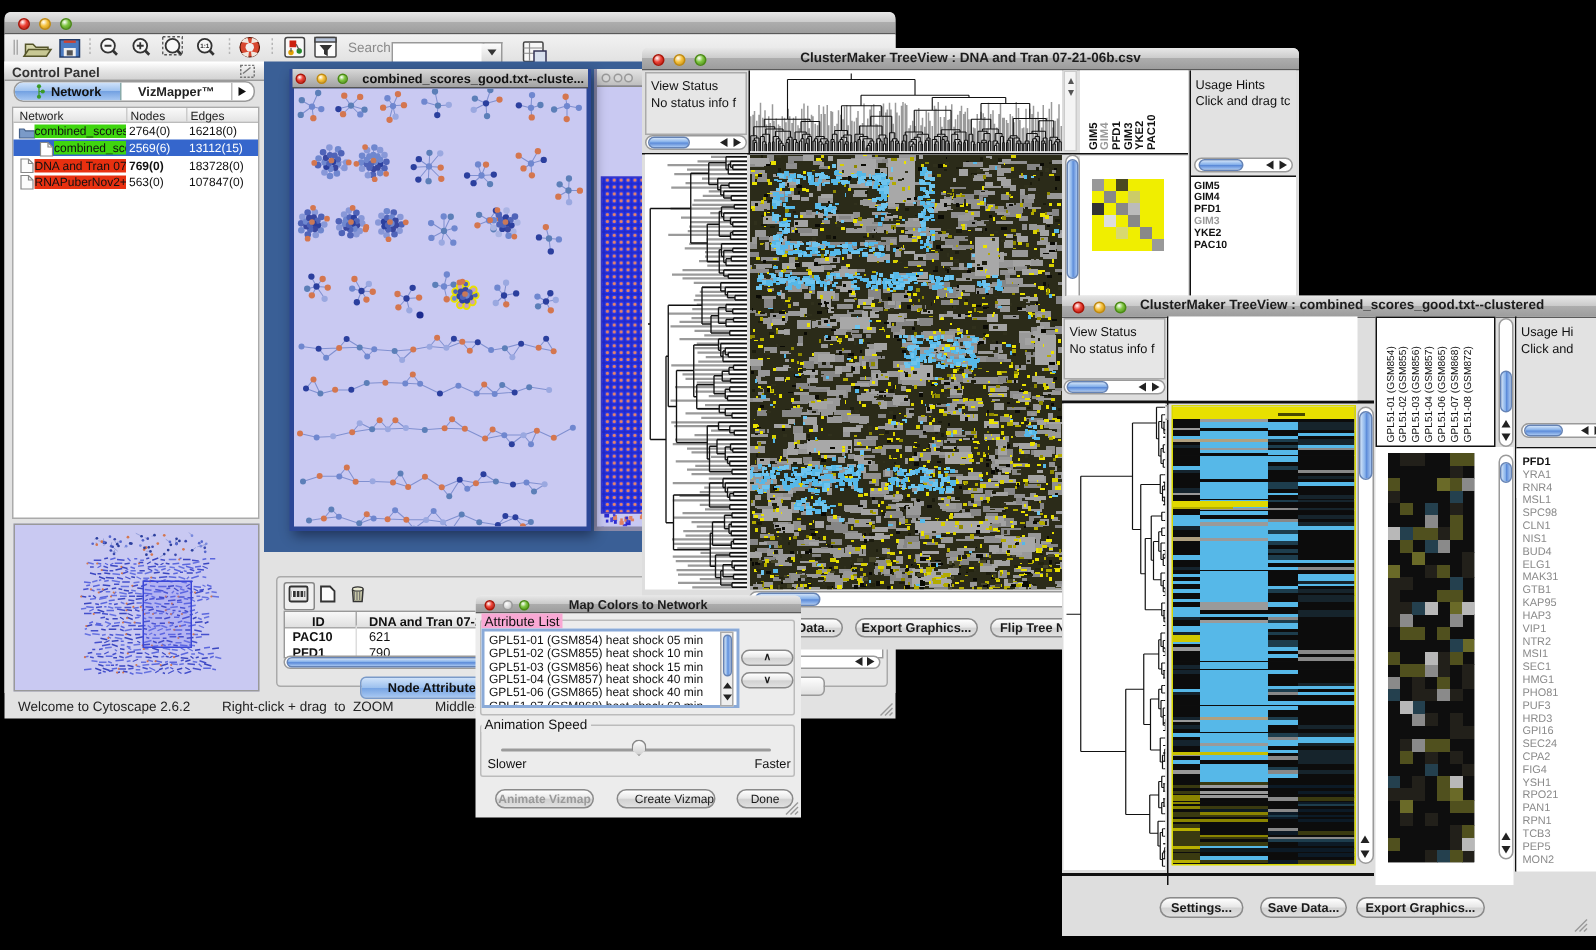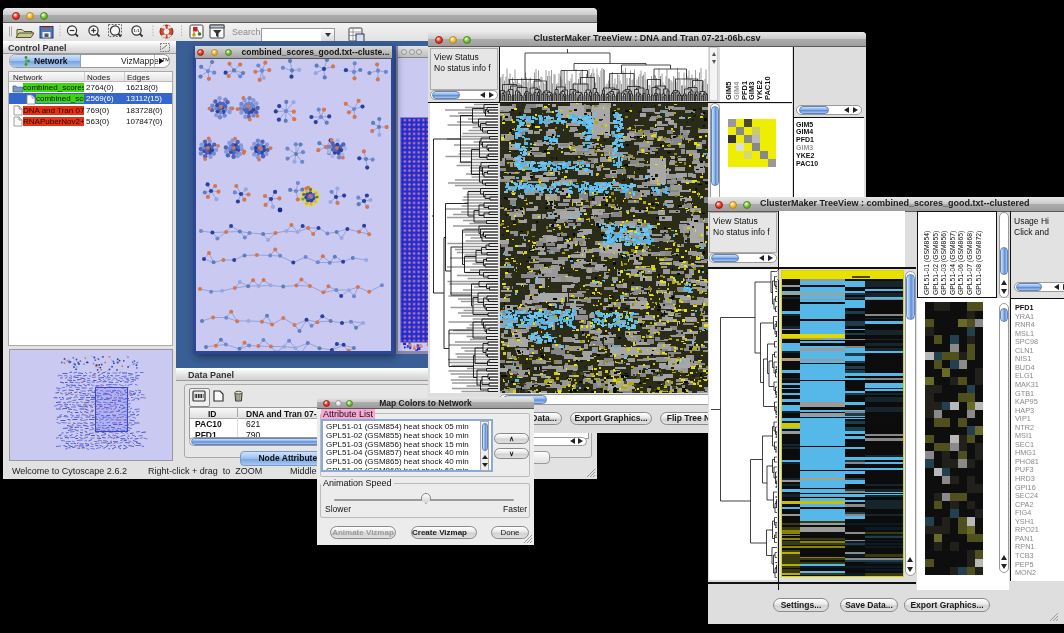--- a/index.html
+++ b/index.html
@@ -68,21 +68,21 @@
       </svg>
       <div class="abs" style="left:6px;top:13px;width:159px;height:12px;background:#fff;border:1px solid #9a9a9a;border-radius:6.5px;overflow:hidden;">
         <div class="abs" style="left:0;top:0;width:71px;height:12px;background:linear-gradient(#cfe2fa,#9cc0ee 50%,#74a2e2 50%,#a8c8f2);border-right:1px solid #8aa;font-size:8.5px;font-weight:bold;color:#111;line-height:12px;padding-left:24px;box-sizing:border-box;">Network</div>
         <svg class="abs" width="10" height="12" style="left:13px;top:0;">
           <circle cx="3.0" cy="2.5" r="1.4" fill="#3a9a28"></circle>
           <circle cx="5.5" cy="6.0" r="1.4" fill="#3a9a28"></circle>
           <circle cx="3.0" cy="9.5" r="1.4" fill="#3a9a28"></circle>
           <line x1="3.0" y1="2.5" x2="3.0" y2="9.5" stroke="#3a9a28" stroke-width="0.8"></line>
           <line x1="3.0" y1="6.0" x2="5.5" y2="6.0" stroke="#3a9a28" stroke-width="0.8"></line>
         </svg>
-        <div class="abs" style="left:71px;top:0;width:73px;height:12px;text-align:right;font-size:8.5px;font-weight:normal;color:#222;line-height:12px;padding-left:16px;">VizMapper™</div>
+        <div class="abs" style="left:71px;top:0;width:73px;height:12px;text-align:center;font-size:8.5px;font-weight:bold;color:#222;line-height:12px;">VizMapper™</div>
         <div class="abs" style="left:144px;top:0;width:15px;height:12px;border-left:1px solid #bbb;"></div>
         <div class="abs" style="left:149px;top:3px;width:0;height:0;border-top:3px solid transparent;border-bottom:3px solid transparent;border-left:5px solid #111;"></div>
       </div>
       <div class="abs" style="left:5px;top:30px;width:163px;height:273px;background:#fff;border:1px solid #aaa;font-size:8px;">
         <div class="abs" style="left:0;top:0;width:100%;height:9px;background:linear-gradient(#fafafa,#e4e4e4);border-bottom:1px solid #bbb;color:#222;font-size:8px;">
           <span style="position:absolute;left:4px;top:0.5px;">Network</span>
           <span style="position:absolute;left:78px;top:0.5px;">Nodes</span>
           <span style="position:absolute;left:118px;top:0.5px;">Edges</span>
           <span style="position:absolute;left:75px;top:0;height:9px;border-left:1px solid #ccc;"></span>
           <span style="position:absolute;left:115px;top:0;height:9px;border-left:1px solid #ccc;"></span>
@@ -103,21 +103,21 @@
           <span style="position:absolute;left:27px;top:1px;background:#3fd60e;color:#111;white-space:nowrap;overflow:hidden;max-width:48px;display:inline-block;">combined_sco</span>
           <span style="position:absolute;left:77px;top:1px;">2569(6)</span>
           <span style="position:absolute;left:117px;top:1px;">13112(15)</span>
         </div>
         <div class="abs" style="left:0;top:32.6px;width:100%;height:11px;color:#111;">
           <svg class="abs" width="12" height="11" style="left:3px;top:0.5px;">
             <path d="M2 10 L2 1 L7 1 L10 4 L10 10 Z" fill="#fcfcfc" stroke="#888" stroke-width="0.8"></path>
             <path d="M7 1 L7 4 L10 4" fill="none" stroke="#888" stroke-width="0.8"></path>
           </svg>
           <span style="position:absolute;left:14px;top:1px;background:#e83010;color:#111;white-space:nowrap;overflow:hidden;max-width:61px;display:inline-block;">DNA and Tran 07</span>
-          <span style="position:absolute;left:77px;top:1px;">769(0)</span>
+          <span style="position:absolute;left:77px;top:1px;font-weight:bold;">769(0)</span>
           <span style="position:absolute;left:117px;top:1px;">183728(0)</span>
         </div>
         <div class="abs" style="left:0;top:43.900000000000006px;width:100%;height:11px;color:#111;">
           <svg class="abs" width="12" height="11" style="left:3px;top:0.5px;">
             <path d="M2 10 L2 1 L7 1 L10 4 L10 10 Z" fill="#fcfcfc" stroke="#888" stroke-width="0.8"></path>
             <path d="M7 1 L7 4 L10 4" fill="none" stroke="#888" stroke-width="0.8"></path>
           </svg>
           <span style="position:absolute;left:14px;top:1px;background:#e83010;color:#111;white-space:nowrap;overflow:hidden;max-width:61px;display:inline-block;">RNAPuberNov2+!</span>
           <span style="position:absolute;left:77px;top:1px;">563(0)</span>
           <span style="position:absolute;left:117px;top:1px;text-align:center;">107847(0)</span>
@@ -708,21 +708,20 @@
             <circle cx="140.9" cy="285.0" r="2.0" fill="#2b3f9e"></circle>
             <circle cx="135.9" cy="291.0" r="2.0" fill="#2b3f9e"></circle>
             <circle cx="152.6" cy="291.8" r="2.0" fill="#d4764f"></circle>
             <circle cx="147.6" cy="285.8" r="2.0" fill="#2b3f9e"></circle>
             <circle cx="157.9" cy="289.0" r="2.0" fill="#5c7fb8"></circle>
           </svg>
         </div>
       </div>
     </div>
     <div class="abs" style="left:173px;top:360px;width:421px;height:94px;background:#e2e2e2;">
-      <div class="abs panel-hdr" style="left:0;top:0;width:100%;height:10px;padding-top:1px;"><span style="margin-left:12px;">Data Panel</span></div>
       <svg class="abs" width="10" height="9" style="left:405px;top:2px;">
         <rect x="0.5" y="0.5" width="9" height="8" fill="none" stroke="#777" stroke-width="1" stroke-dasharray="1.5,1"></rect>
         <line x1="2.0" y1="6.0" x2="7.0" y2="2.0" stroke="#777" stroke-width="1"></line>
       </svg>
       <div class="abs" style="left:8px;top:16px;width:406px;height:72px;border:1px solid #aaa;border-radius:3px;background:#e6e6e6;">
         <div class="abs" style="left:4px;top:3px;width:19px;height:17px;border:1.5px solid #888;border-radius:2px;background:#f0f0f0;"></div>
         <svg class="abs" width="70" height="20" style="left:0;top:3px;">
           <rect x="8" y="3" width="12" height="10" fill="#e8e8e8" stroke="#333" stroke-width="1.2" rx="1"></rect>
           <rect x="9.5" y="6" width="9" height="4" fill="#333"></rect>
           <line x1="10.0" y1="6.0" x2="10.0" y2="10.0" stroke="#fff" stroke-width="0.7"></line>
@@ -839,20 +838,24 @@
       <rect x="8" y="23" width="8" height="8" fill="#333"></rect>
       <rect x="24" y="23" width="8" height="8" fill="#888"></rect>
       <rect x="32" y="23" width="8" height="8" fill="#bbb"></rect>
       <rect x="16" y="31" width="8" height="8" fill="#ddd"></rect>
       <rect x="32" y="31" width="8" height="8" fill="#888"></rect>
       <rect x="40" y="39" width="8" height="8" fill="#888"></rect>
       <rect x="48" y="47" width="8" height="8" fill="#999"></rect>
       <rect x="24" y="39" width="8" height="8" fill="#d8d870"></rect>
     </svg>
     <div class="abs" style="left:364.5px;top:15px;width:1.5px;height:346px;background:#111;"></div>
+    <div class="abs" style="left:366px;top:15px;width:70px;height:70px;background:#e2e2e2;font-size:8.5px;color:#111;">
+      <div style="margin:4px 0 0 3px;">Usage Hints</div>
+      <div style="margin:1px 0 0 3px;white-space:nowrap;">Click and drag tc</div>
+    </div>
     <div style="position:absolute;left:368px;top:73px;width:66px;height:10px;background:#fff;border:1px solid #9a9a9a;border-radius:5.0px;box-sizing:border-box;">
       <div style="position:absolute;left:2px;top:0px;width:30px;height:8px;border-radius:4.0px;background:linear-gradient(#cfe2f8,#85b0ea 45%,#5b8ad8 55%,#a6c6f2);border:1px solid #6583b5;box-sizing:border-box;"></div>
       <div style="position:absolute;right:12px;top:0.5px;width:0;height:0;border-top:3.5px solid transparent;border-bottom:3.5px solid transparent;border-right:5px solid #222;"></div>
       <div style="position:absolute;right:3px;top:0.5px;width:0;height:0;border-top:3.5px solid transparent;border-bottom:3.5px solid transparent;border-left:5px solid #222;"></div>
     </div>
     <div class="abs" style="left:366px;top:84.5px;width:70px;height:1.5px;background:#111;"></div>
     <div class="abs" style="left:366px;top:86px;width:70px;height:275px;background:#fff;"></div>
     <div class="abs" style="left:368px;top:88.5px;font-size:7px;font-weight:bold;color:#111;background:#fff;">GIM5</div>
     <div class="abs" style="left:368px;top:96.3px;font-size:7px;font-weight:bold;color:#111;background:#fff;">GIM4</div>
     <div class="abs" style="left:368px;top:104.1px;font-size:7px;font-weight:bold;color:#111;background:#fff;">PFD1</div>
@@ -1028,19 +1031,19 @@
     </div>
     <div style="position:absolute;left:177px;top:36px;width:35px;height:11px;background:linear-gradient(#ffffff,#e8e8e8 45%,#d2d2d2 55%,#e0e0e0);border:1px solid #8a8a8a;border-radius:5.5px;box-sizing:border-box;text-align:center;font-size:7px;font-weight:bold;color:#1a1a1a;line-height:9px;">∧</div>
     <div style="position:absolute;left:177px;top:51px;width:35px;height:11px;background:linear-gradient(#ffffff,#e8e8e8 45%,#d2d2d2 55%,#e0e0e0);border:1px solid #8a8a8a;border-radius:5.5px;box-sizing:border-box;text-align:center;font-size:7px;font-weight:bold;color:#1a1a1a;line-height:9px;">∨</div>
     <div class="abs" style="left:3px;top:86px;width:210px;height:35px;border:1px solid #bbb;border-radius:2px;box-sizing:border-box;"></div>
     <div class="abs" style="left:4px;top:81px;font-size:9px;color:#111;background:#ececec;padding:0 2px;">Animation Speed</div>
     <div class="abs" style="left:17px;top:101.5px;width:180px;height:2.5px;background:#9a9a9a;border-radius:1px;"></div>
     <div class="abs" style="left:104px;top:96px;width:10px;height:11px;background:linear-gradient(#fdfdfd,#d0d0d0);border:1px solid #888;border-radius:5px 5px 1px 1px;box-sizing:border-box;clip-path:polygon(0 0,100% 0,100% 60%,50% 100%,0 60%);"></div>
     <div class="abs" style="left:8px;top:107px;font-size:8.5px;color:#111;">Slower</div>
     <div class="abs" style="left:186px;top:107px;font-size:8.5px;color:#111;">Faster</div>
     <div style="position:absolute;left:13px;top:129px;width:66px;height:13px;background:linear-gradient(#ffffff,#e8e8e8 45%,#d2d2d2 55%,#e0e0e0);border:1px solid #8a8a8a;border-radius:6.5px;box-sizing:border-box;text-align:center;font-size:8px;font-weight:bold;color:#9a9a9a;line-height:11px;">Animate Vizmap</div>
-    <div style="position:absolute;left:94px;top:129px;width:66px;height:13px;background:linear-gradient(#ffffff,#e8e8e8 45%,#d2d2d2 55%,#e0e0e0);border:1px solid #8a8a8a;border-radius:6.5px;box-sizing:border-box;text-align:left;font-size:8px;font-weight:bold;color:#1a1a1a;line-height:11px;">Create Vizmap</div>
+    <div style="position:absolute;left:94px;top:129px;width:66px;height:13px;background:linear-gradient(#ffffff,#e8e8e8 45%,#d2d2d2 55%,#e0e0e0);border:1px solid #8a8a8a;border-radius:6.5px;box-sizing:border-box;text-align:right;font-size:8px;font-weight:normal;color:#1a1a1a;line-height:11px;">Create Vizmap</div>
     <div style="position:absolute;left:174px;top:129px;width:38px;height:13px;background:linear-gradient(#ffffff,#e8e8e8 45%,#d2d2d2 55%,#e0e0e0);border:1px solid #8a8a8a;border-radius:6.5px;box-sizing:border-box;text-align:center;font-size:8px;font-weight:normal;color:#1a1a1a;line-height:11px;">Done</div>
     <svg width="10" height="10" style="position:absolute;right:1px;bottom:1px;">
       <line x1="1.0" y1="9.0" x2="9.0" y2="1.0" stroke="#999" stroke-width="1"></line>
       <line x1="4.0" y1="9.0" x2="9.0" y2="4.0" stroke="#999" stroke-width="1"></line>
       <line x1="7.0" y1="9.0" x2="9.0" y2="7.0" stroke="#999" stroke-width="1"></line>
     </svg>
   </div>
 </body></html>

